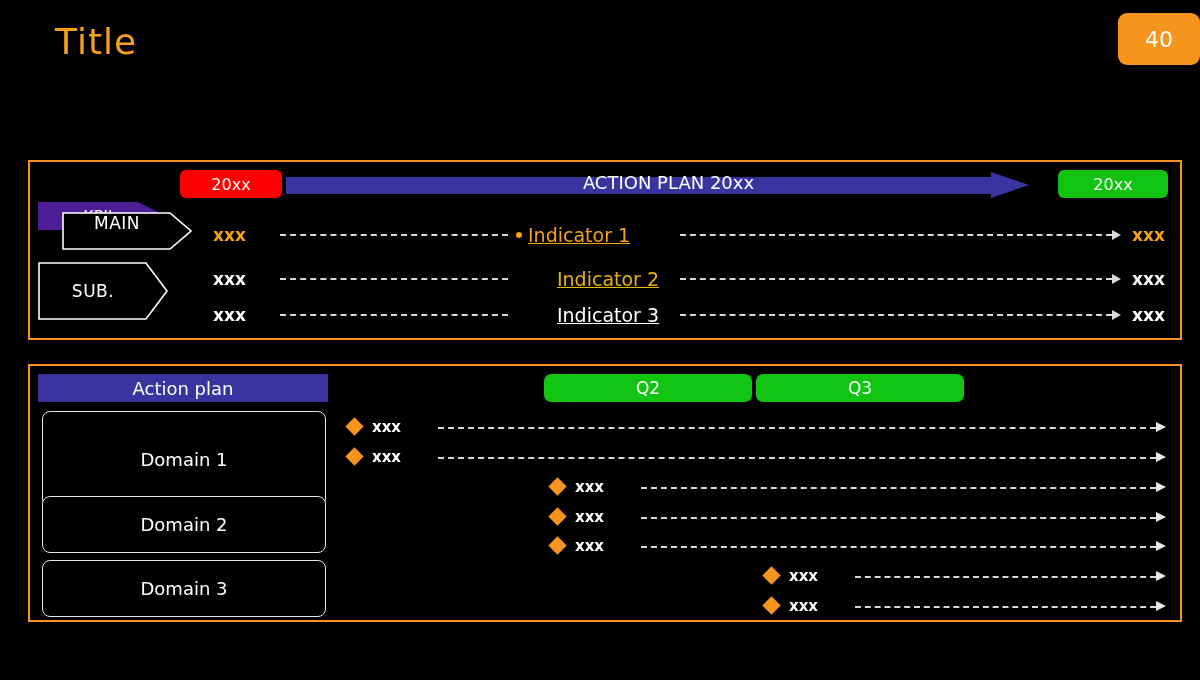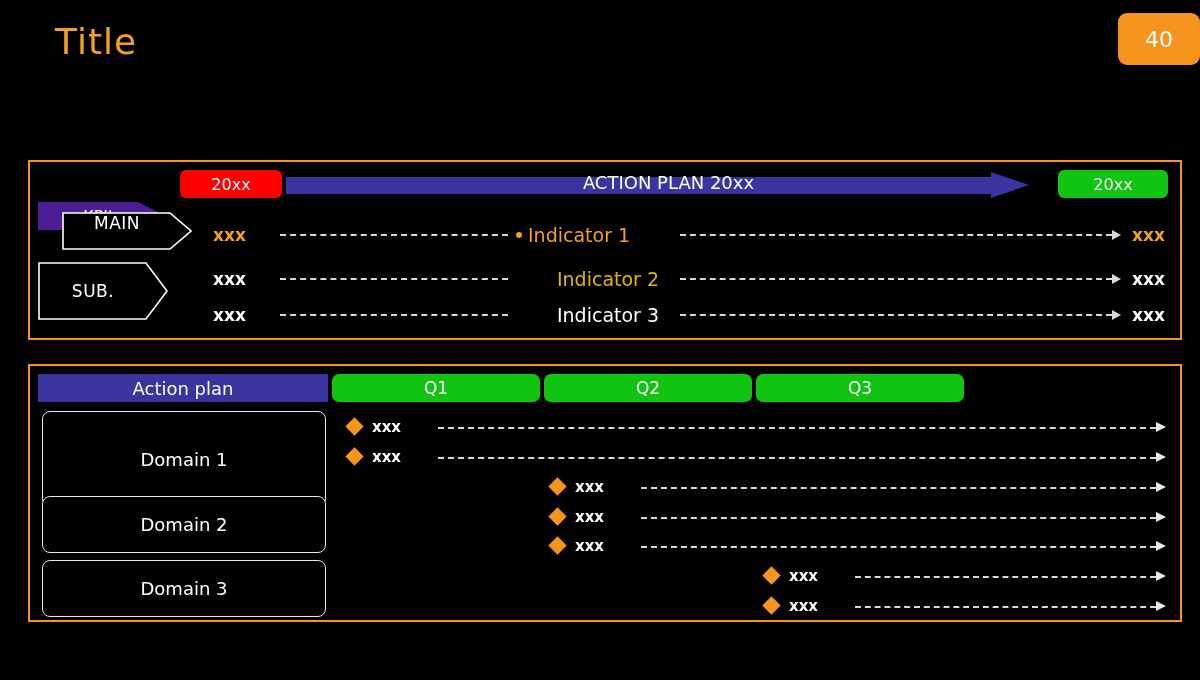--- a/index.html
+++ b/index.html
@@ -191,20 +191,21 @@
     width: 6px; height: 6px;
     border-radius: 50%;
     background: #F5A11B;
   }
   .ind-name {
     position: absolute;
     left: 490px;
     width: 180px;
     font-size: 19px;
     font-family: "DejaVu Sans", sans-serif;
+    text-decoration: underline;
   }
   .ind-name.center { left: 460px; width: 220px; text-align: center; }
   .ind-dash-b {
     position: absolute;
     left: 642px;
     width: 432px;
     height: 0;
     border-top: 2px dashed #d8d8d8;
   }
   .ind-arrowhead {
@@ -368,21 +369,20 @@
     <div class="ind-right-val" style="color:#ffffff">xxx</div>
   </div>
 </div>
 
 <div class="panel" id="plan-panel">
 
   <div class="plan-tag">
     <span>Action plan</span>
   </div>
 
-  <div class="q-box" style="left:302px;width:208px;">Q1</div>
   <div class="q-box" style="left:514px;width:208px;">Q2</div>
   <div class="q-box" style="left:726px;width:208px;">Q3</div>
 
   <div class="domain-box" style="top:45px;height:96px;">Domain 1</div>
   <div class="domain-box" style="top:130px;height:57px;">Domain 2</div>
   <div class="domain-box" style="top:194px;height:57px;">Domain 3</div>
 
   <div class="task-row" style="left:318px;top:50px;width:820px;">
     <div class="diamond"></div>
     <div class="task-label">xxx</div>

